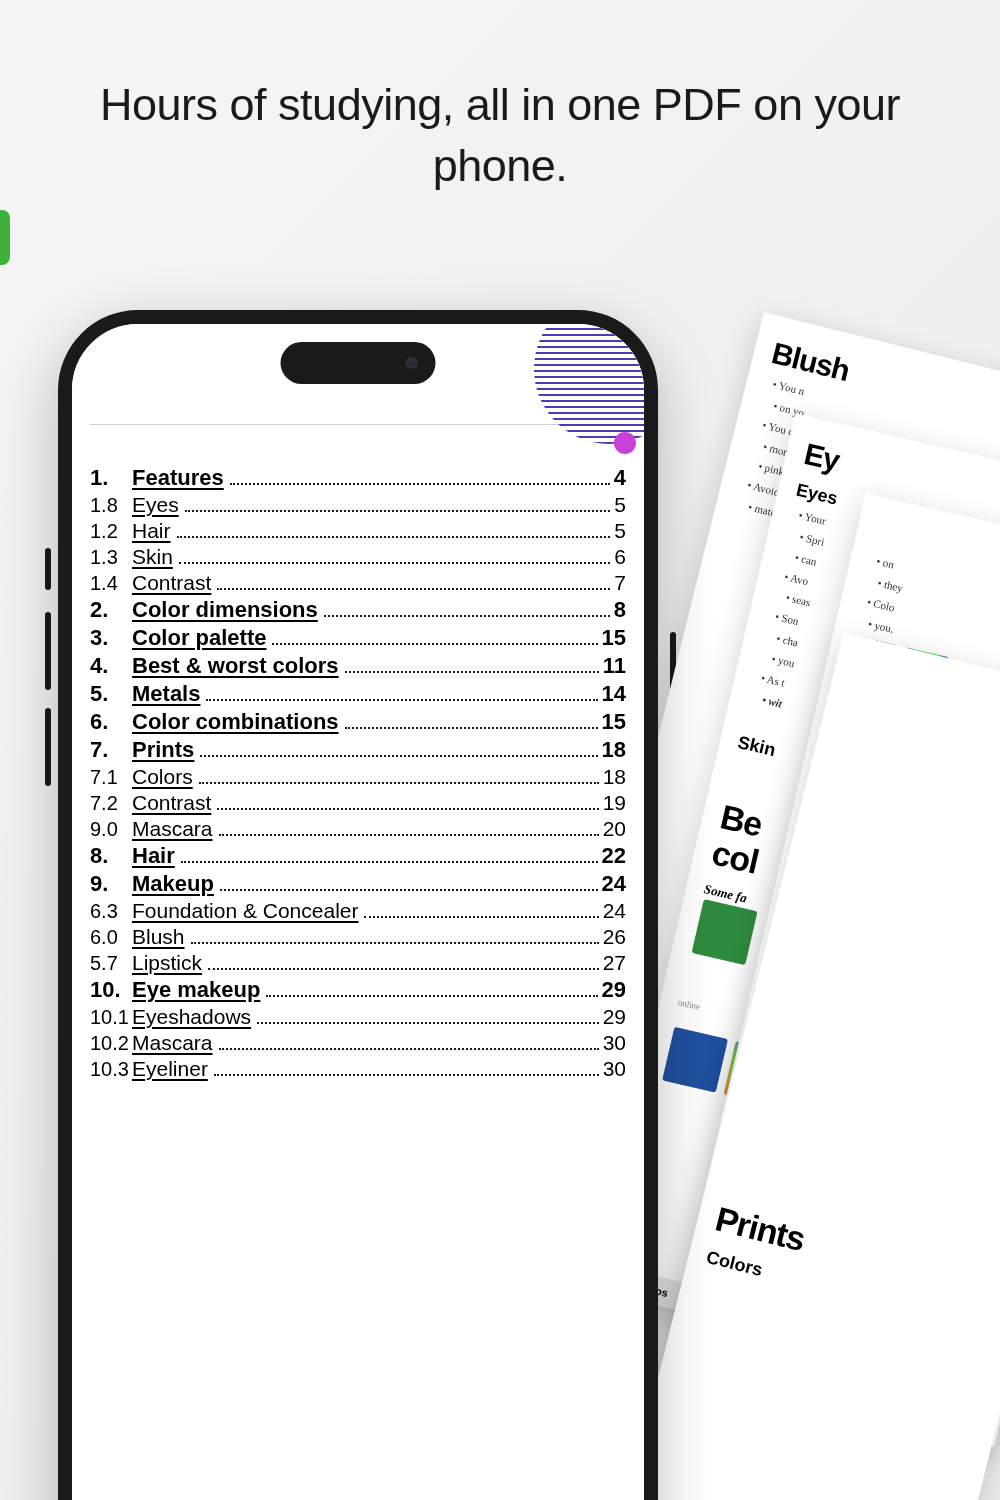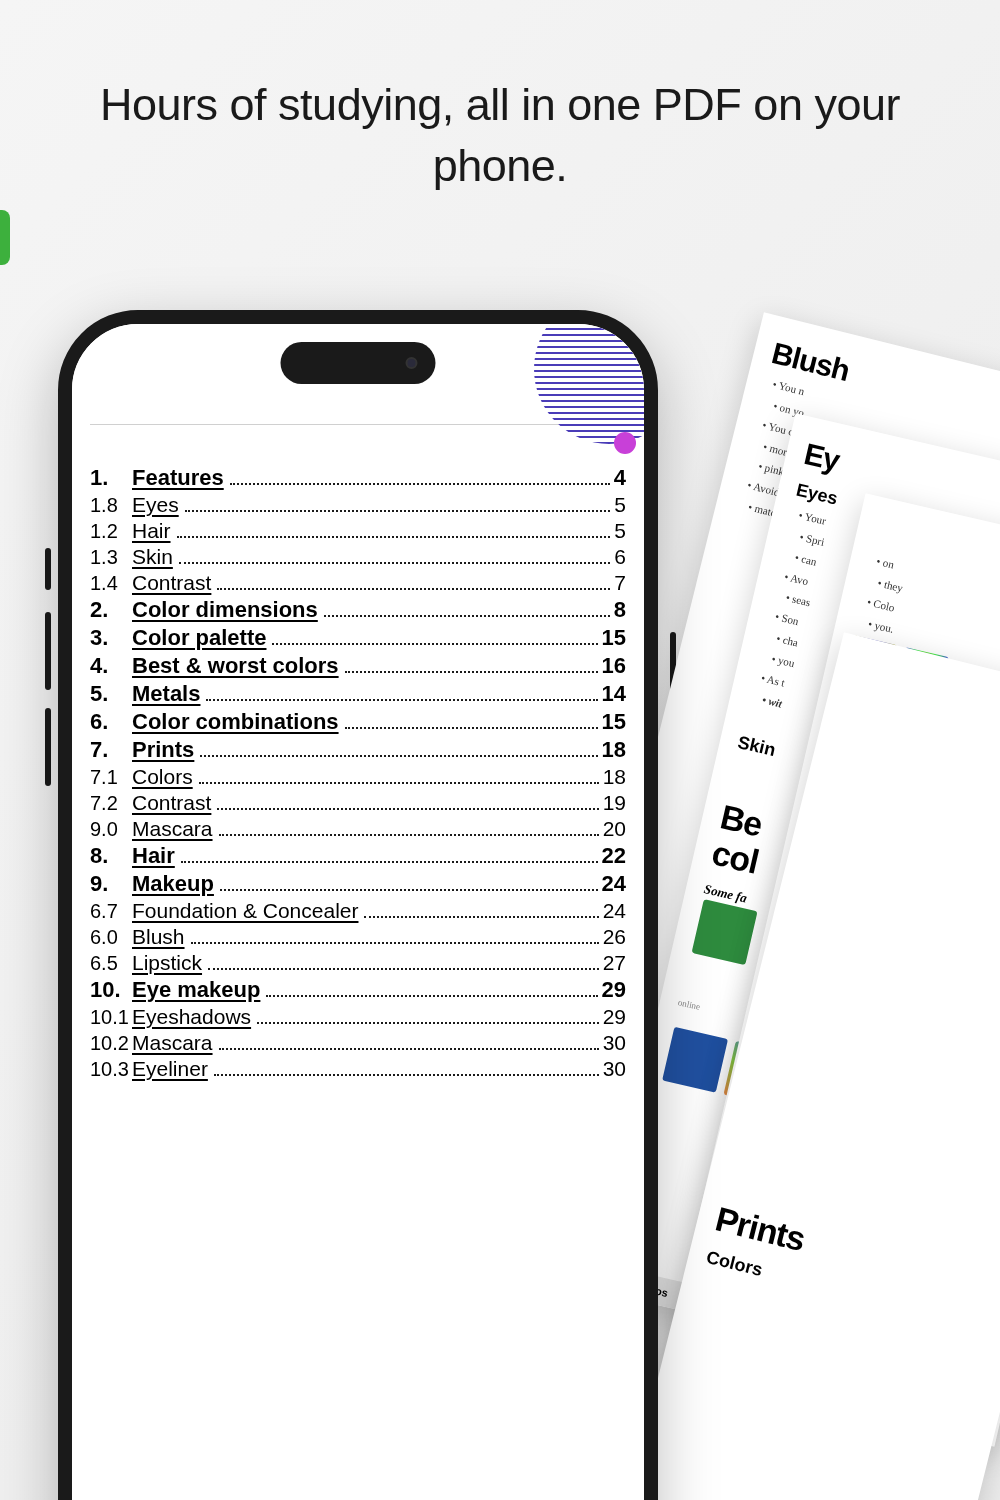--- a/index.html
+++ b/index.html
@@ -180,21 +180,21 @@
         <div class="row h">
           <span class="num">3.</span>
           <span class="title">Color palette</span>
           <span class="leader"></span>
           <span class="pg">15</span>
         </div>
         <div class="row h">
           <span class="num">4.</span>
           <span class="title">Best &amp; worst colors</span>
           <span class="leader"></span>
-          <span class="pg">16</span>
+          <span class="pg">11</span>
         </div>
         <div class="row h">
           <span class="num">5.</span>
           <span class="title">Metals</span>
           <span class="leader"></span>
           <span class="pg">14</span>
         </div>
         <div class="row h">
           <span class="num">6.</span>
           <span class="title">Color combinations</span>
@@ -231,33 +231,33 @@
           <span class="leader"></span>
           <span class="pg">22</span>
         </div>
         <div class="row h">
           <span class="num">9.</span>
           <span class="title">Makeup</span>
           <span class="leader"></span>
           <span class="pg">24</span>
         </div>
         <div class="row sub">
-          <span class="num">6.7</span>
+          <span class="num">6.3</span>
           <span class="title">Foundation &amp; Concealer</span>
           <span class="leader"></span>
           <span class="pg">24</span>
         </div>
         <div class="row sub">
           <span class="num">6.0</span>
           <span class="title">Blush</span>
           <span class="leader"></span>
           <span class="pg">26</span>
         </div>
         <div class="row sub">
-          <span class="num">6.5</span>
+          <span class="num">5.7</span>
           <span class="title">Lipstick</span>
           <span class="leader"></span>
           <span class="pg">27</span>
         </div>
         <div class="row h">
           <span class="num">10.</span>
           <span class="title">Eye makeup</span>
           <span class="leader"></span>
           <span class="pg">29</span>
         </div>

